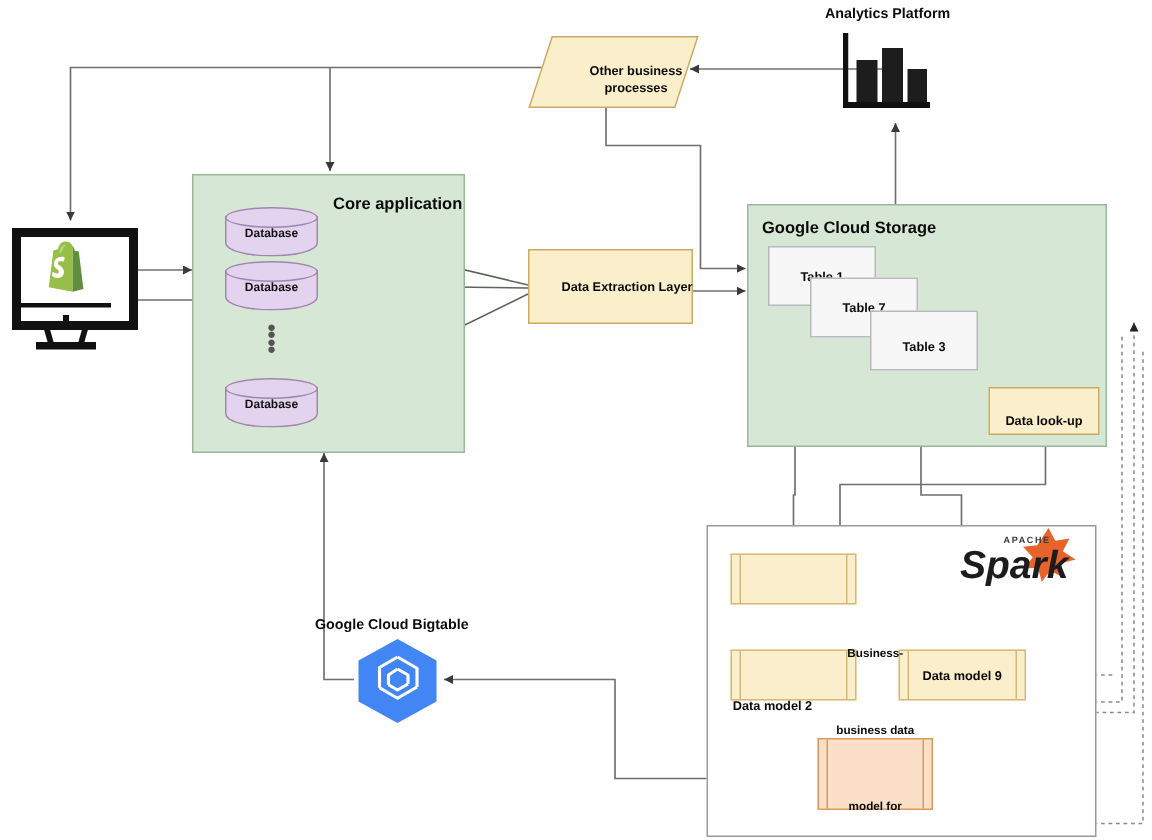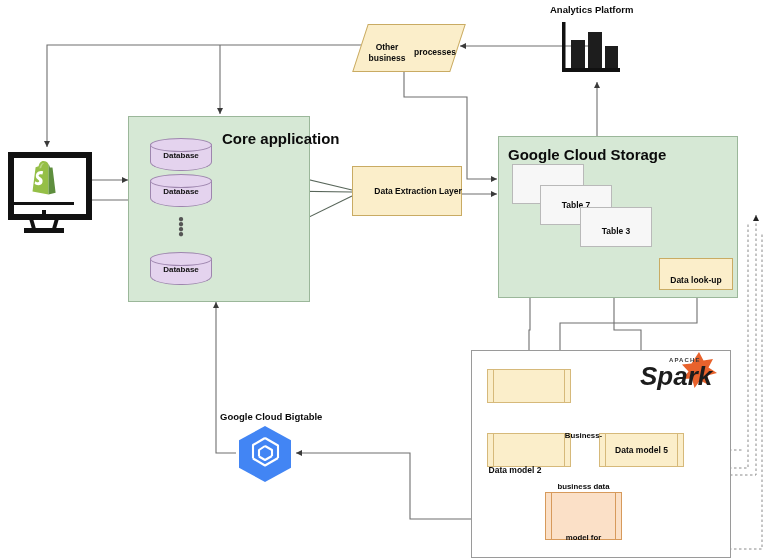--- a/index.html
+++ b/index.html
@@ -8,21 +8,21 @@
   #stage{position:relative;width:768px;height:560px;}
   svg#wires{position:absolute;left:0;top:0;width:768px;height:560px;}
 
   .node{position:absolute;box-sizing:border-box;}
   .lbl{position:absolute;box-sizing:border-box;display:flex;
        align-items:center;justify-content:center;text-align:center;
        color:#0b0b0b;font-weight:bold;line-height:1.18;}
 
   
   .green{background:#d6e8d5;border:1px solid #9bb79a;}
-  .green-title{position:absolute;font-size:15px;font-weight:bold;color:#0b0b0b;}
+  .green-title{position:absolute;font-size:11px;font-weight:bold;color:#0b0b0b;}
 
   
   .cyl{position:absolute;width:62px;height:34px;}
   .cyl .body{position:absolute;left:0;top:6px;width:60px;height:26px;
              background:#e4d3ee;border:1px solid #9e86ae;border-top:none;
              border-radius:0 0 30px 30px/0 0 9px 9px;}
   .cyl .top{position:absolute;left:0;top:0;width:60px;height:12px;
             background:#e4d3ee;border:1px solid #9e86ae;border-radius:50%;}
   .cyl .t{position:absolute;left:0;top:13px;width:62px;text-align:center;
           font-size:8px;font-weight:bold;color:#111;}
@@ -154,21 +154,21 @@
   </div>
   <div class="dots" style="left:150px;top:216px;">●<br>●<br>●<br>●</div>
   <div class="cyl" style="left:150px;top:252px;">
     <div class="body"></div>
       <div class="top"></div>
     <div class="t">Database</div>
   </div>
 
   <div class="node" style="left:360px;top:24px;width:96px;height:46px;">
     <div class="para" style="position:absolute;left:0;top:0;width:96px;height:46px;"></div>
-    <div class="lbl para-txt" style="left:0;top:0;width:96px;height:57px;font-size:8.5px;flex-direction:row;">
+    <div class="lbl para-txt" style="left:16px;top:0;width:96px;height:57px;font-size:8.5px;flex-direction:column;">
       <span>Other business</span>
       <span>processes</span>
     </div>
   </div>
 
   <div class="titletxt" style="left:550px;top:4px;">Analytics Platform</div>
   <svg style="position:absolute;left:558px;top:22px;width:66px;height:54px;" viewBox="0 0 66 54">
     <rect x="4" y="0" width="3.5" height="50" fill="#111"></rect>
     <rect x="4" y="46" width="58" height="4" fill="#111"></rect>
     <rect x="13" y="18" width="14" height="28" fill="#1d1d1d"></rect>
@@ -176,20 +176,21 @@
     <rect x="47" y="24" width="13" height="22" fill="#1d1d1d"></rect>
   </svg>
 
   <div class="node tan" style="left:352px;top:166px;width:110px;height:50px;"></div>
   <div class="lbl" style="left:352px;top:166px;width:132px;height:50px;font-size:8.5px;">Data Extraction Layer</div>
 
   <div class="node green" style="left:498px;top:136px;width:240px;height:162px;"></div>
   <div class="green-title" style="left:508px;top:146px;">Google Cloud Storage</div>
 
   <div class="node card" style="left:512px;top:164px;width:72px;height:40px;"></div>
+  <div class="lbl celltxt" style="left:512px;top:164px;width:72px;height:40px;">Table 1</div>
 
   <div class="node card" style="left:540px;top:185px;width:72px;height:40px;"></div>
   <div class="lbl celltxt" style="left:540px;top:185px;width:72px;height:40px;">Table 7</div>
 
   <div class="node card" style="left:580px;top:207px;width:72px;height:40px;"></div>
   <div class="lbl celltxt" style="left:580px;top:207px;width:72px;height:48px;">Table 3</div>
 
   <div class="node tan" style="left:659px;top:258px;width:74px;height:32px;"></div>
   <div class="lbl celltxt" style="left:659px;top:258px;width:74px;height:44px;">Data look-up</div>
 
@@ -211,34 +212,34 @@
   <div class="node tanbox" style="left:487px;top:433px;width:84px;height:34px;">
     <div class="barline" style="left:5px;"></div>
     <div class="barline" style="right:5px;"></div>
   </div>
   <div class="lbl celltxt" style="left:473px;top:433px;width:84px;height:34px;margin-top:20px;">Data model 2</div>
 
   <div class="node tanbox" style="left:599px;top:433px;width:85px;height:34px;">
     <div class="barline" style="left:5px;"></div>
     <div class="barline" style="right:5px;"></div>
   </div>
-  <div class="lbl celltxt" style="left:599px;top:433px;width:85px;height:34px;">Data model 5</div>
+  <div class="lbl celltxt" style="left:599px;top:433px;width:85px;height:34px;">Data model 9</div>
 
   <div class="node peach" style="left:545px;top:492px;width:77px;height:48px;">
     <div class="barline" style="left:5px;background:#d79a5b;"></div>
     <div class="barline" style="right:5px;background:#d79a5b;"></div>
   </div>
   <div class="lbl" style="left:545px;top:492px;width:77px;height:40px;font-size:7.8px;flex-direction:column;gap:42px;">
     <span>Business-</span>
     <span>business data</span>
     <span>model for</span>
     <span>end-user</span>
   </div>
 
-  <div class="titletxt" style="left:220px;top:411px;">Google Cloud Bigtable</div>
+  <div class="titletxt" style="left:210px;top:411px;">Google Cloud Bigtable</div>
   <svg style="position:absolute;left:234px;top:425px;width:62px;height:58px;" viewBox="0 0 62 58">
     <path d="M31,1 L57,15.3 L57,42.7 L31,57 L5,42.7 L5,15.3 Z" fill="#4285f4"></path>
     <g fill="none" stroke="#ffffff" stroke-width="2.1" stroke-linejoin="round">
       <path d="M31,13 L44,20.5 L44,33"></path>
       <path d="M44,33 L31,40.5 L19,33.5"></path>
       <path d="M19,33.5 L19,20 L31,13"></path>
       <path d="M31,21 L38,25 L38,31"></path>
       <path d="M38,31 L31,35 L25,31.5"></path>
       <path d="M25,31.5 L25,25 L31,21"></path>
     </g>

